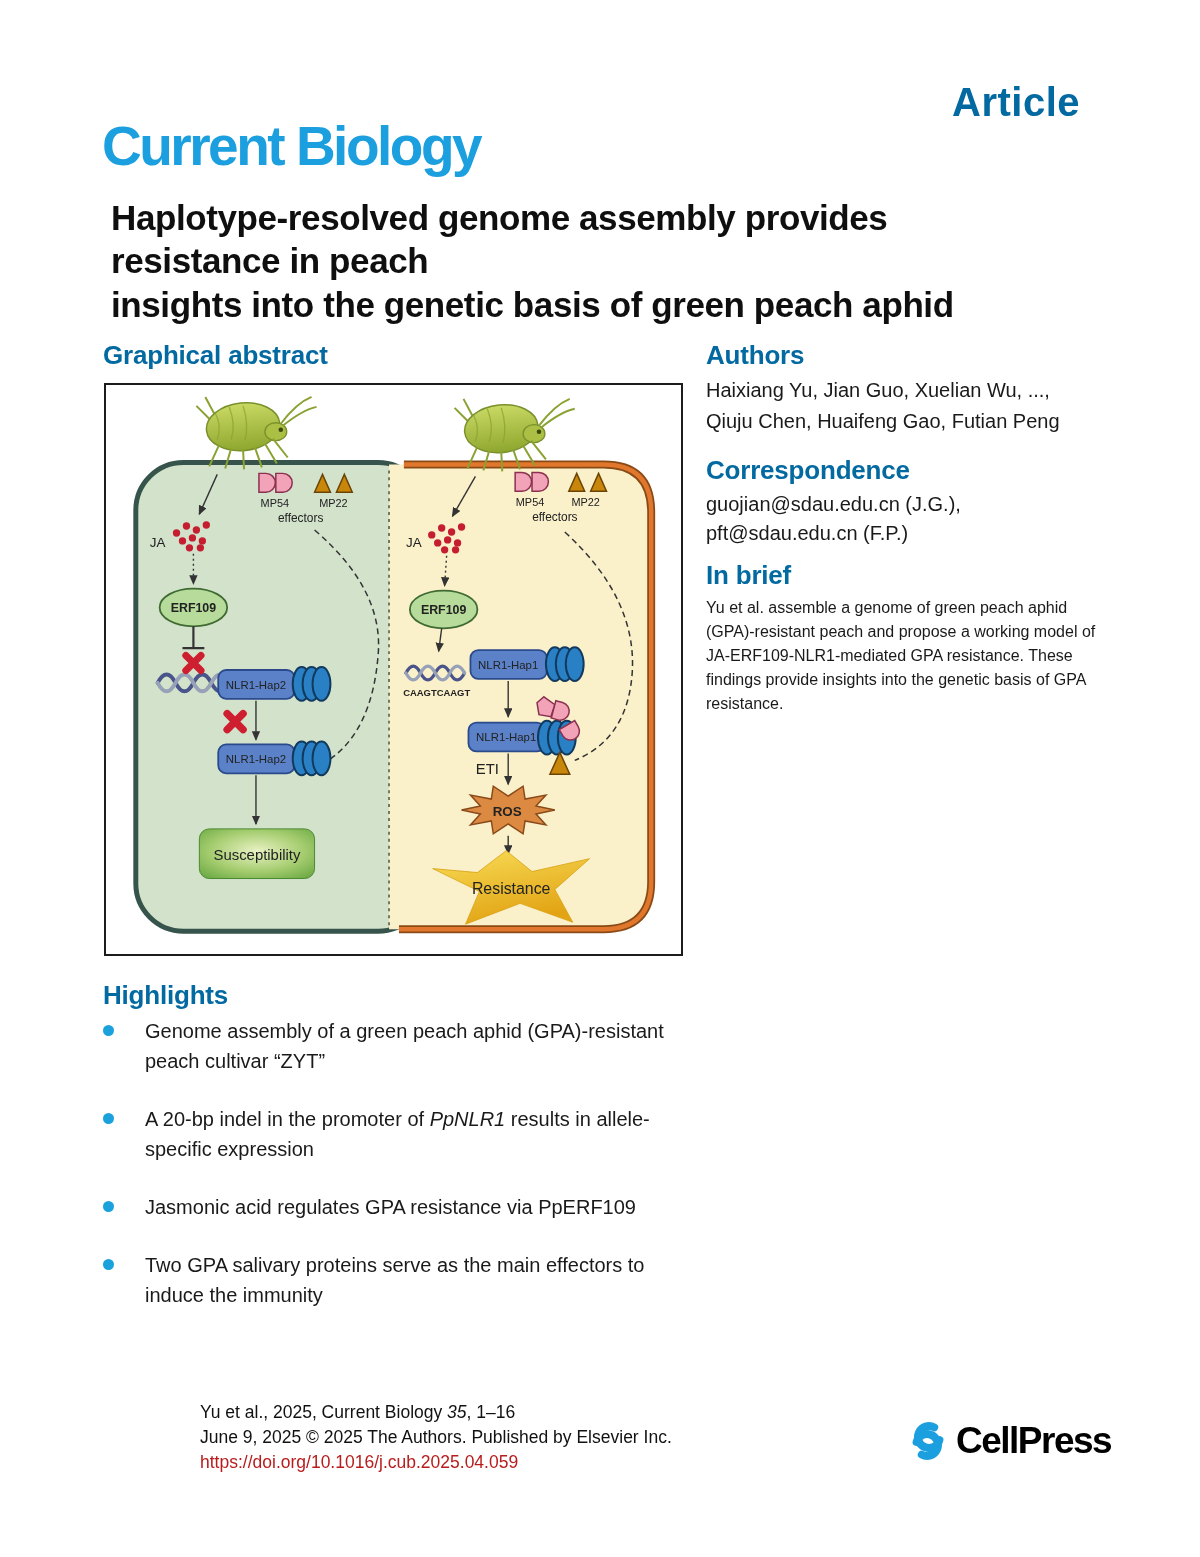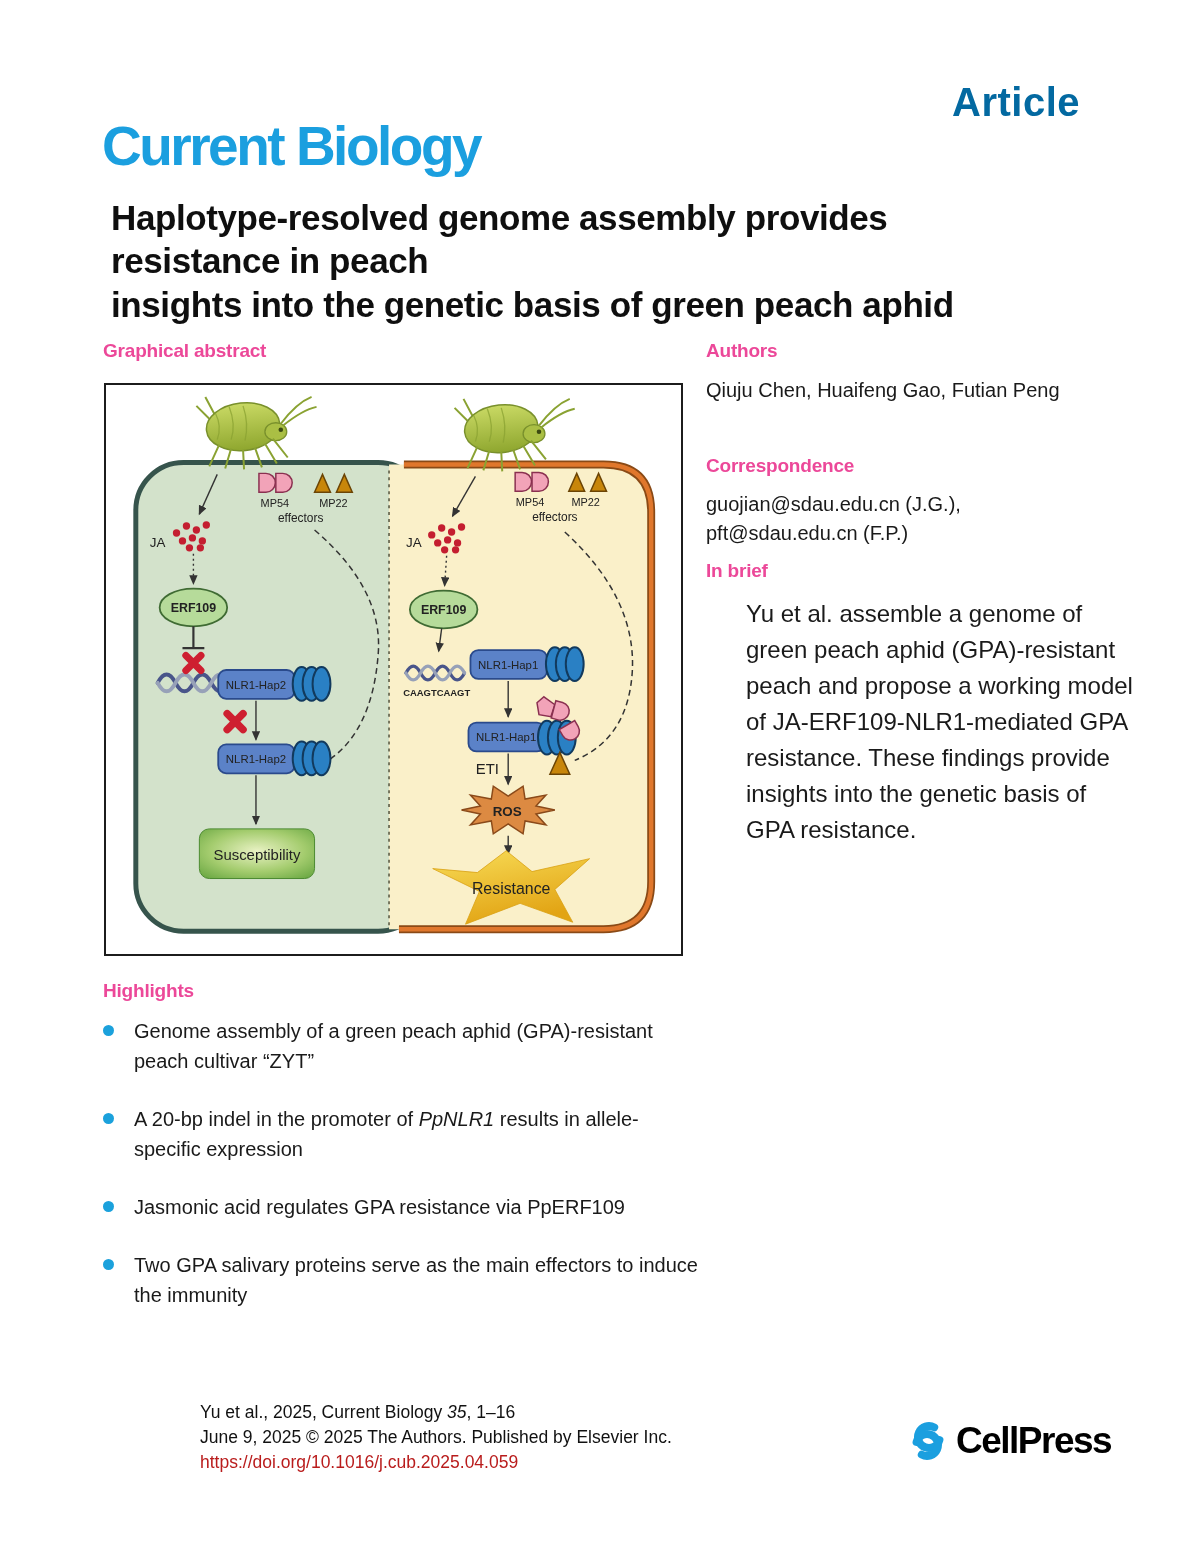--- a/index.html
+++ b/index.html
@@ -13,40 +13,40 @@
     font-size:40px; font-weight:bold; color:#0369a1; letter-spacing:0.5px;
   }
   .journal-logo {
     position:absolute; left:102px; top:114px;
     font-size:55px; font-weight:bold; color:#1b9fdf; letter-spacing:-2.5px;text-align:center;
   }
   .title { position:absolute; left:103px; top:188px; width:1010px; }
   .title div {
     font-size:35px; font-weight:bold; color:#0f0f0f; line-height:1.24; letter-spacing:-0.4px;
   }
-  .sec-head { font-size:19px; font-weight:bold; color:#ec4899; letter-spacing:-0.2px; }
+  .sec-head { font-size:26px; font-weight:bold; color:#0369a1; letter-spacing:-0.2px; }
   .ga-head { position:absolute; left:103px; top:340px; }
   .figure-frame {
     position:absolute; left:104px; top:383px; width:579px; height:573px;
     border:2px solid #1c1c1c; background:#ffffff;
   }
   .figure-frame svg { width:100%; height:100%; display:block; }
   svg text { font-family:"Liberation Sans", sans-serif; fill:#222; }
 
   .right-col-block { position:absolute; left:706px; width:390px; }
   .authors-head { top:340px; }
   .authors-text { top:375px; font-size:20px; line-height:1.55; }
   .corr-head { top:455px; }
   .corr-text { top:490px; font-size:20px; line-height:1.45; }
   .inbrief-head { top:560px; }
-  .inbrief-text { top:596px; font-size:24px; line-height:1.5; width:392px;margin-left:40px; }
+  .inbrief-text { top:596px; font-size:16px; line-height:1.5; width:392px; }
 
   .hl-head { position:absolute; left:103px; top:980px; }
   .hl-list { position:absolute; left:103px; top:1016px; width:600px; list-style:none; margin:0; padding:0; }
-  .hl-list li { display:flex; gap:20px; margin-bottom:28px; font-size:20px; line-height:1.5; }
+  .hl-list li { display:flex; gap:31px; margin-bottom:28px; font-size:20px; line-height:1.5; }
   .bullet { flex:none; width:11px; height:11px; border-radius:50%; background:#1ba1dc; margin-top:9px; }
   .hl-text i { font-style:italic; }
 
   .footer { position:absolute; left:200px; top:1400px; font-size:17.5px; line-height:1.42; color:#111; }
   .footer .doi { color:#b91c1c; text-decoration:none; }
   .footer i { font-style:italic; }
 
   .cp-logo { position:absolute; left:905px; top:1418px; display:flex; align-items:center; gap:5px; }
   .cp-mark { width:46px; height:46px; }
   .cp-text { font-size:37px; font-weight:bold; color:#000000; letter-spacing:-1.5px; }
@@ -197,20 +197,21 @@
       <use href="#dpair" transform="translate(412,88)"></use>
       <use href="#tripair" transform="translate(466,89)"></use>
       <text x="427" y="122" font-size="11" text-anchor="middle">MP54</text>
       <text x="483" y="122" font-size="11" text-anchor="middle">MP22</text>
       <text x="452" y="137" font-size="12" text-anchor="middle">effectors</text>
     </svg>
   </div>
 
   <div class="right-col-block sec-head authors-head">Authors</div>
   <div class="right-col-block authors-text">
+    <div>Haixiang Yu, Jian Guo, Xuelian Wu, ...,</div>
     <div>Qiuju Chen, Huaifeng Gao, Futian Peng</div>
   </div>
 
   <div class="right-col-block sec-head corr-head">Correspondence</div>
   <div class="right-col-block corr-text">
     <div>guojian@sdau.edu.cn (J.G.),</div>
     <div>pft@sdau.edu.cn (F.P.)</div>
   </div>
 
   <div class="right-col-block sec-head inbrief-head">In brief</div>

